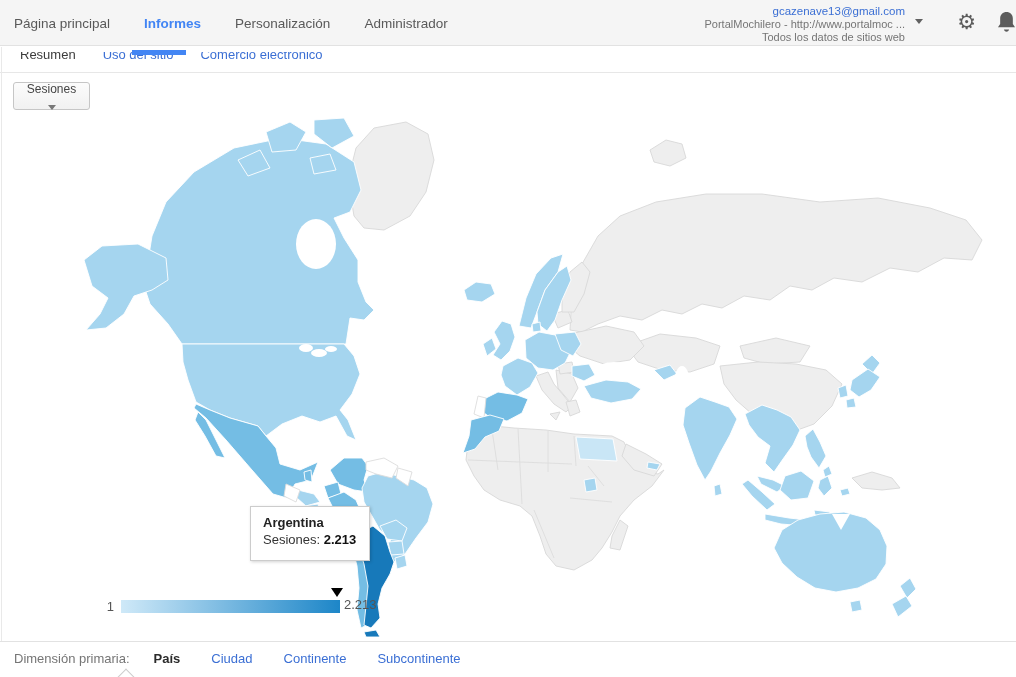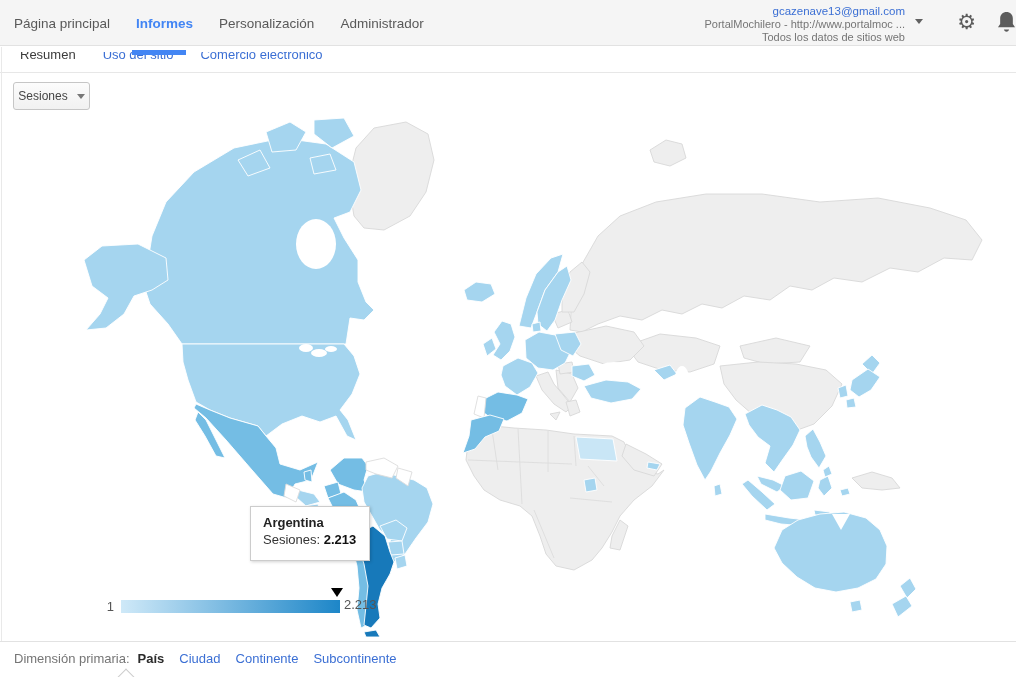--- a/index.html
+++ b/index.html
@@ -11,21 +11,21 @@
     font-family: "Liberation Sans", sans-serif;
     color: #444;
   }
   
   .header {
     position: absolute; left:0; top:0; width:1016px; height:46px;
     background: #f5f5f5; border-bottom: 1px solid #e2e2e2;
   }
   .nav {
     position: absolute; left:14px; top:0; height:46px;
-    display:flex; align-items:center; gap:26px;
+    display:flex; align-items:center; gap:34px;
     font-size:13.5px; color:#595959; white-space:nowrap;
   }
   .nav-item { cursor:pointer; }
   .nav-item.active { color:#4285f4; font-weight:bold;text-align:right; }
   .account { position:absolute; top:5px; right:111px; text-align:right;
     font-size:11px; color:#757575; line-height:13px; white-space:nowrap; }
   .account .email { color:#3b6fd4; font-weight:normal; font-size:11.5px; }
   .prop-caret {
     position:absolute; right:93px; top:19px; width:0; height:0;
     border-left:4px solid transparent; border-right:4px solid transparent;
@@ -40,21 +40,21 @@
   .subtab-current { color:#3c3c3c; }
   .subtab-link { color:#3b6fd4; cursor:pointer; }
   .tab-divider { position:absolute; left:0; top:72px; width:1016px; height:1px; background:#e7e7e7; }
   .left-border { position:absolute; left:1px; top:47px; height:595px; width:1px; background:#e9e9e9; }
   
   .metric-btn {
     position:absolute; left:13px; top:82px; width:77px; height:28px;
     background:linear-gradient(#fcfcfc,#f1f1f1);
     border:1px solid #c6c6c6; border-radius:3px;
     display:flex; align-items:center; justify-content:center; gap:9px;
-    font-size:12px; color:#454545; cursor:pointer;
+    font-size:12px; color:#454545; cursor:pointer;flex-direction:column;
   }
   .btn-caret { width:0; height:0; border-left:4px solid transparent;
     border-right:4px solid transparent; border-top:5px solid #777; }
   
   .map-area { position:absolute; left:14px; top:118px; width:990px; height:520px; background:#fff; }
   .map-area svg { display:block; }
   
   .geo-tooltip {
     position:absolute; left:250px; top:506px; z-index:6;
     background:#fff; border:1px solid #cccccc;
@@ -65,21 +65,21 @@
   .geo-tooltip .t-title { font-weight:bold; color:#222; }
   .geo-tooltip .t-value b { color:#111; }
   
   .legend-min { position:absolute; left:92px; top:599px; width:22px; text-align:right; font-size:13px; color:#555; }
   .legend-bar { position:absolute; left:121px; top:600px; width:219px; height:13px; }
   .legend-marker { position:absolute; left:331px; top:588px; width:0; height:0;
     border-left:6px solid transparent; border-right:6px solid transparent; border-top:9px solid #000; }
   .legend-max { position:absolute; left:344px; top:597px; font-size:13px; color:#555; }
   
   .dim-bar { position:absolute; left:0; top:641px; width:1016px; height:36px; background:#fff; border-top:1px solid #e2e2e2; }
-  .dim-row { display:flex; align-items:center; gap:15px; padding:9px 4px 0 14px; font-size:13px; white-space:nowrap; }
+  .dim-row { display:flex; align-items:center; gap:31px; padding:9px 4px 0 14px; font-size:13px; white-space:nowrap; }
   .dim-label { color:#757575; }
   .dim-selected { color:#2b2b2b; font-weight:bold; margin-left:-7px;text-align:right; }
   .dim-link { color:#3b6fd4; cursor:pointer; }
   .dim-caret { position:absolute; left:120px; top:671px; width:12px; height:12px;
     background:#fff; border-left:1px solid #ccc; border-top:1px solid #ccc;
     transform:rotate(45deg); }
 </style>
 </head>
 <body>
 

